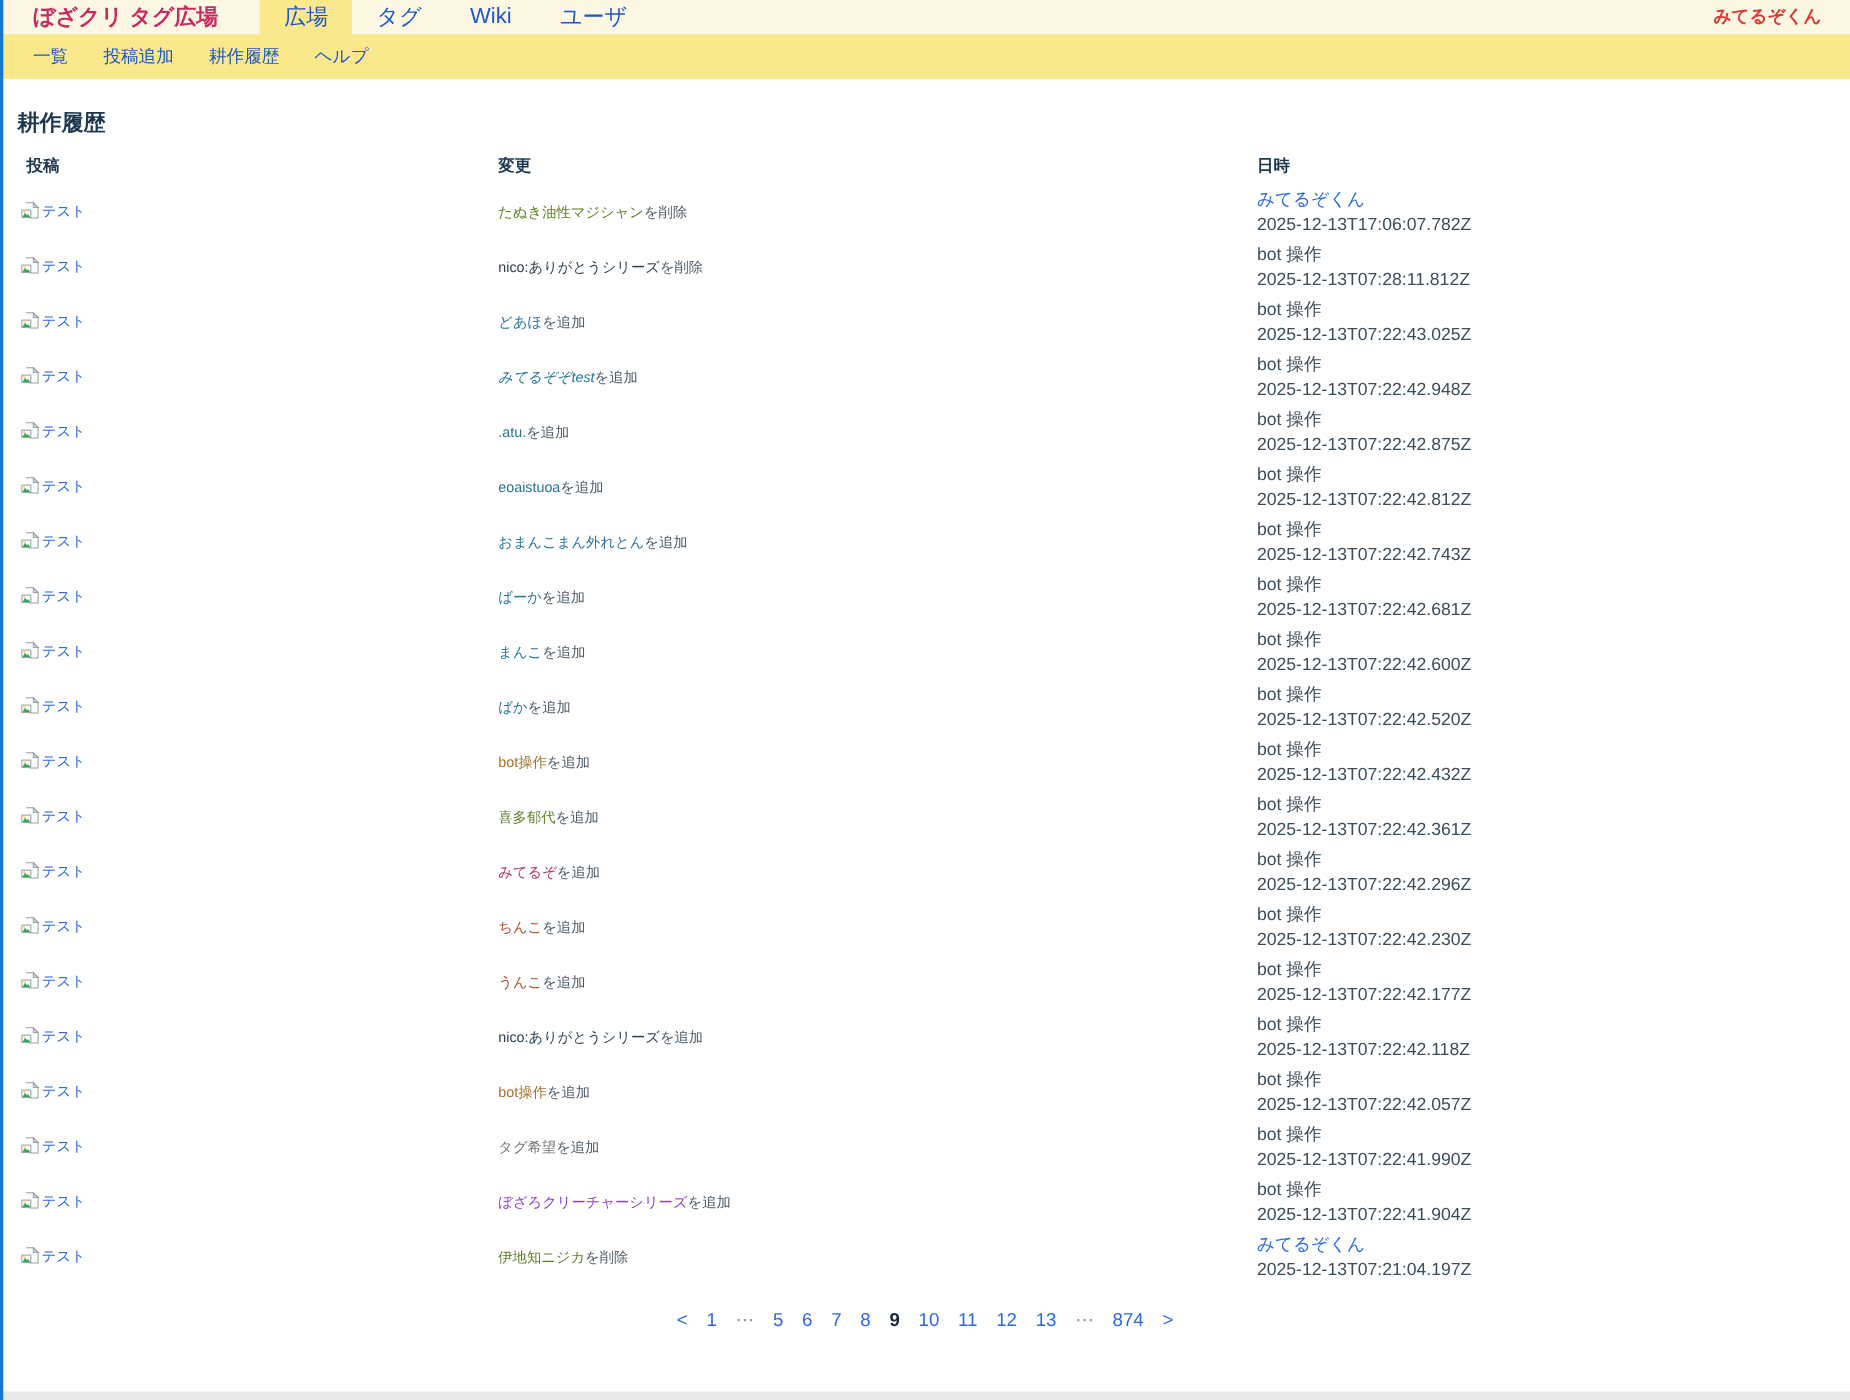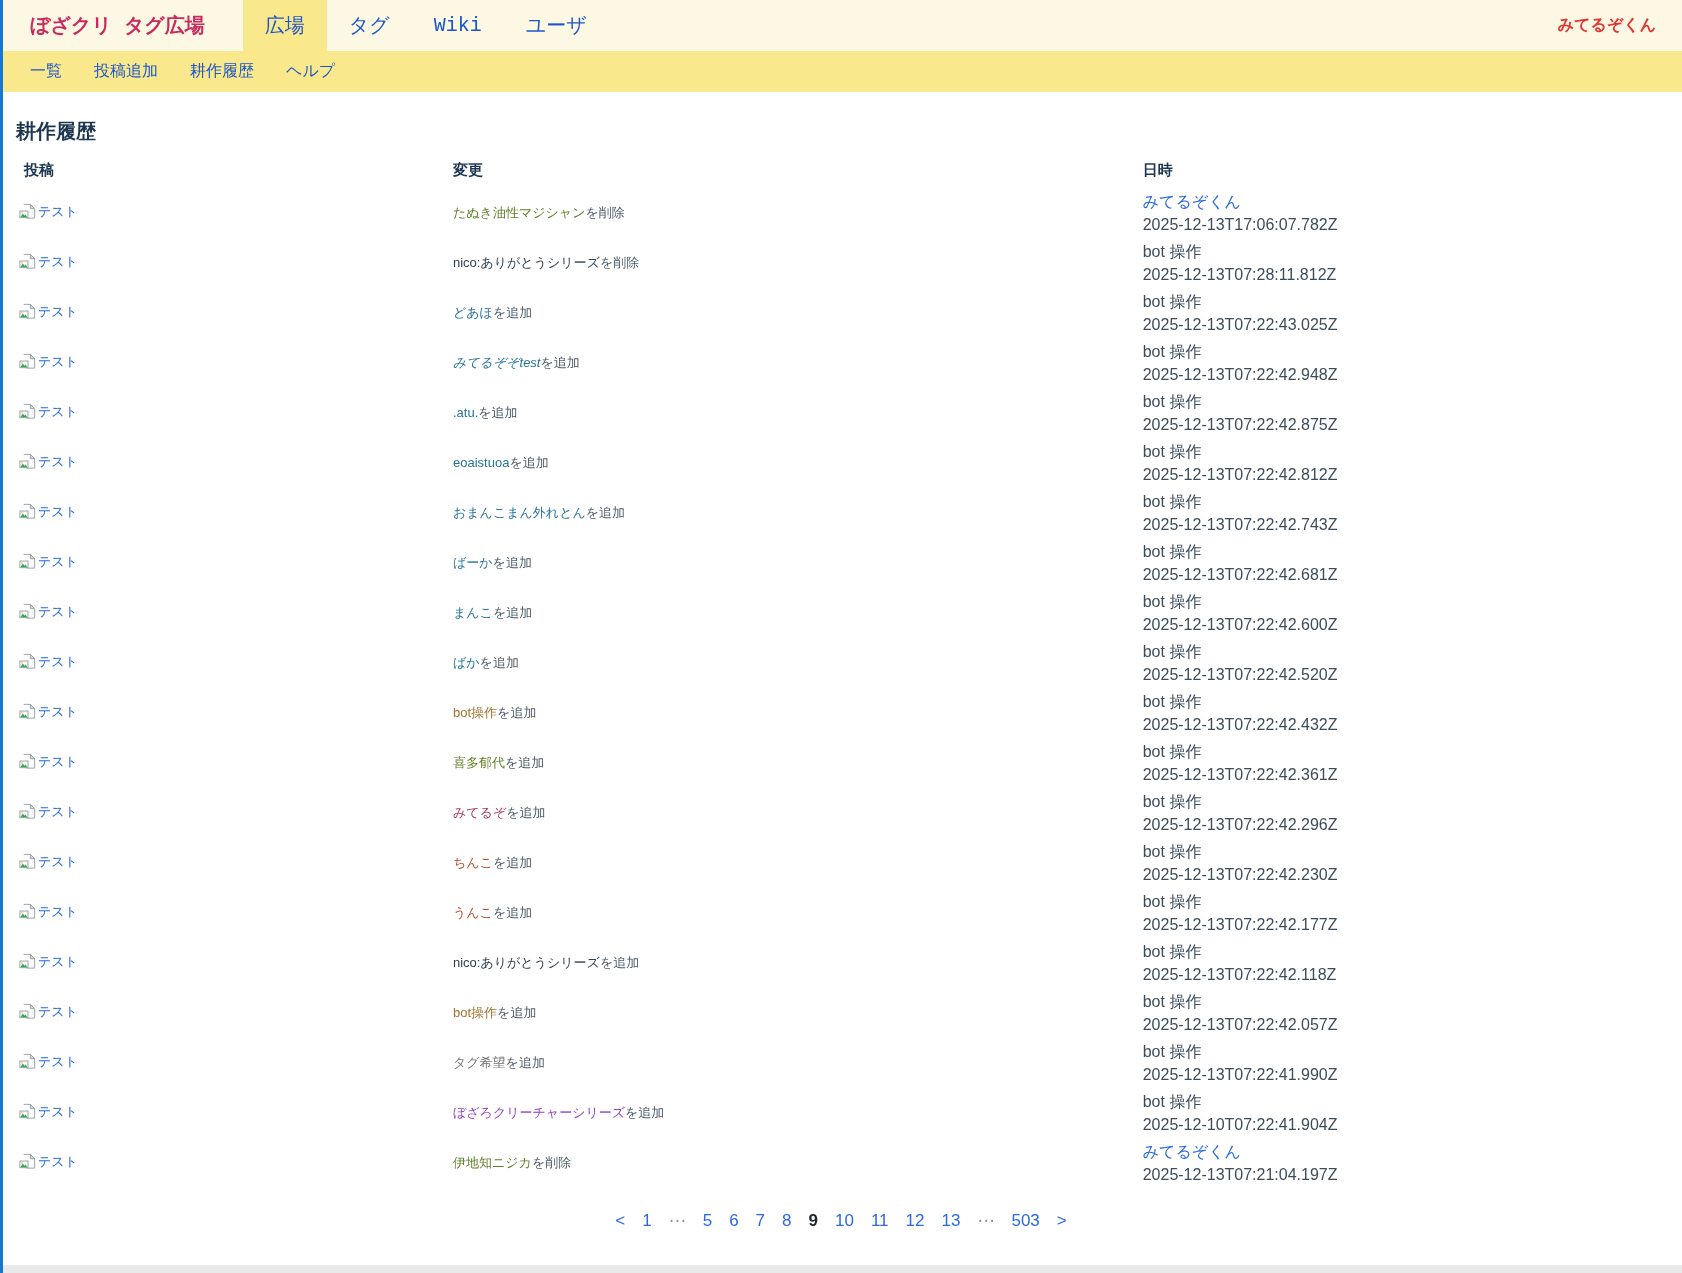--- a/index.html
+++ b/index.html
@@ -6,21 +6,21 @@
   html,body { width:1682px; height:1273px; }
   body {
     font-family:"Liberation Sans","DejaVu Sans",sans-serif;
     background:#ffffff; color:#3d4c5a; position:relative; overflow:hidden;
   }
   
   .left-line { position:absolute; left:0; top:0; width:3px; height:100%; background:#1777d3; z-index:50; }
   .bottom-strip { position:absolute; left:0; bottom:0; width:100%; height:8px; background:#e9e9e9; z-index:40; }
 
   
-  .topbar { height:51px; background:#fdf8e3; display:flex; align-items:stretch;font-family:Liberation Mono, monospace; }
+  .topbar { height:31px; background:#fdf8e3; display:flex; align-items:stretch; }
   .brand { display:flex; align-items:center; padding:0 26px 0 30px; font-size:20px; font-weight:bold; color:#c9295f; cursor:pointer; }
   .tabs { display:flex; align-items:stretch; margin-left:12px; }
   .tab { display:flex; align-items:center; padding:0 22px; font-size:20px; color:#1d56c9; cursor:pointer; text-decoration:none; }
   .tab.active { background:#fae98c; }
   .topbar-spacer { flex:1; }
   .topbar-user { display:flex; align-items:center; padding-right:26px; font-size:16px; font-weight:bold; color:#e13531; }
 
   
   .subnav { height:41px; background:#fae98c; display:flex; align-items:center; padding-left:14px; }
   .subnav-item { font-size:16px; color:#1d56c9; padding:0 16px; cursor:pointer; text-decoration:none; }
@@ -503,21 +503,21 @@
           <circle cx="4.2" cy="11.3" r="0.8" fill="#fbbc05"></circle>
         </svg>
         <span>テスト</span>
       </a>
     </td>
     <td>
       <a class="tag-link" style="color: rgb(142, 63, 201);">ぼざろクリーチャーシリーズ</a><span class="action-text">を追加</span>
     </td>
     <td class="date-cell">
       <span class="editor">bot 操作</span>
-      <span class="timestamp">2025-12-10T07:22:41.904Z</span>
+      <span class="timestamp">2025-12-13T07:22:41.904Z</span>
     </td>
   </tr>
 
   <tr>
     <td class="post-cell">
       <a class="post-link">
         <svg class="broken-icon" viewBox="0 0 20 20" aria-hidden="true">
           <path d="M6 2.5 H13 L17.5 7 V17 H9" fill="#fafbfc" stroke="#9aa0a6" stroke-width="1"></path>
           <path d="M13 2.5 V7 H17.5 Z" fill="#d6d9dc" stroke="#9aa0a6" stroke-width="1"></path>
           <rect x="2" y="9.5" width="8.5" height="7" fill="#ffffff" stroke="#9aa0a6" stroke-width="1"></rect>
@@ -545,18 +545,18 @@
       <a class="page-link">5</a>
       <a class="page-link">6</a>
       <a class="page-link">7</a>
       <a class="page-link">8</a>
       <span class="page-current">9</span>
       <a class="page-link">10</a>
       <a class="page-link">11</a>
       <a class="page-link">12</a>
       <a class="page-link">13</a>
       <span class="page-ellipsis">⋯</span>
-      <a class="page-link">503</a>
+      <a class="page-link">874</a>
       <a class="page-link">&gt;</a>
     </div>
 </main>
 
 <div class="bottom-strip"></div>
 
 </body></html>

